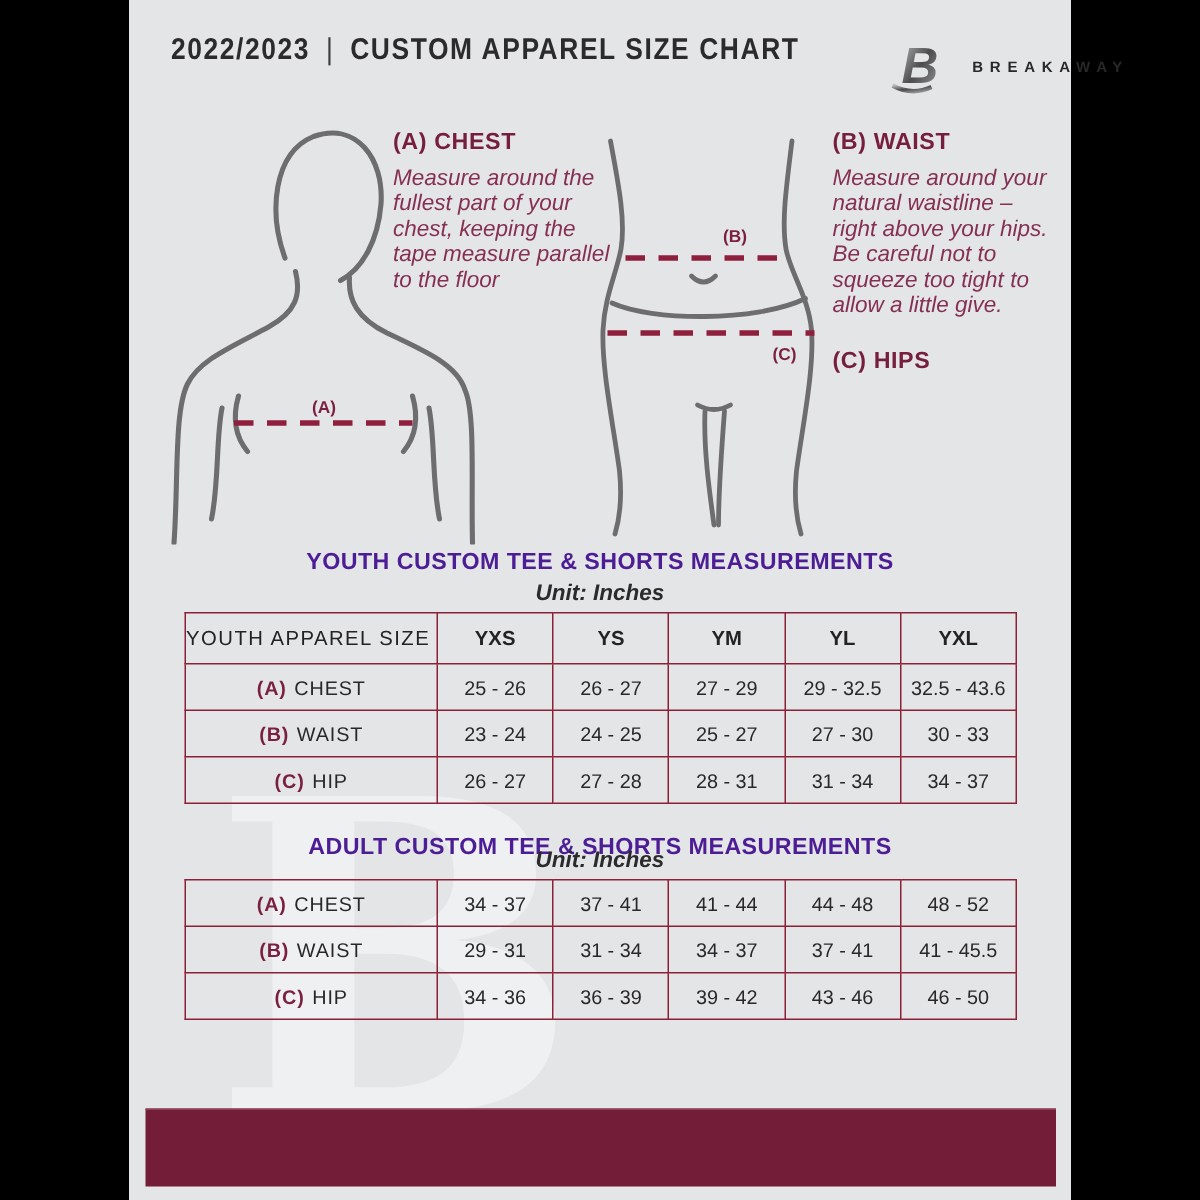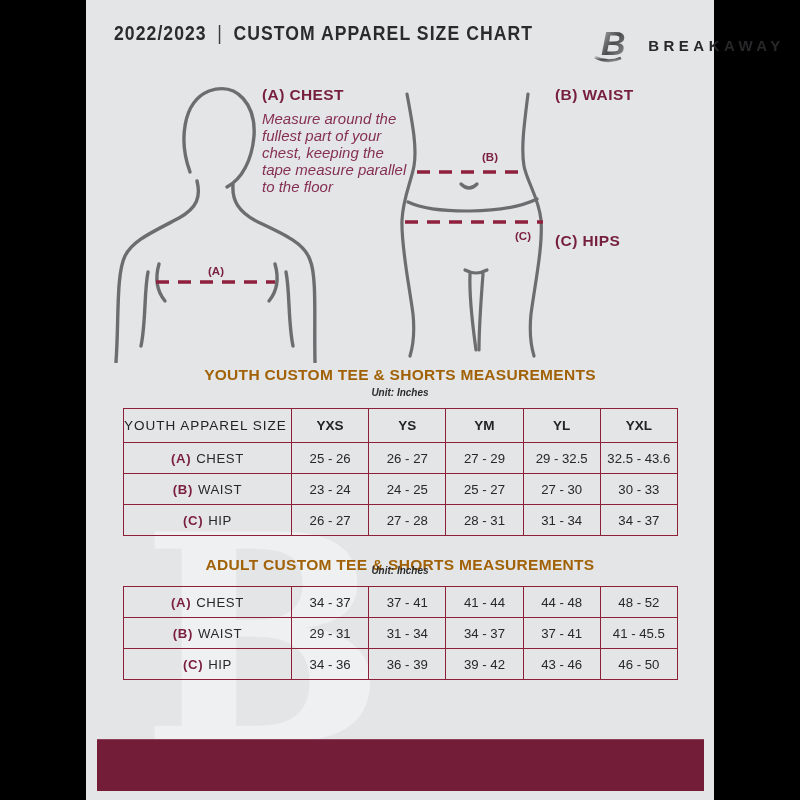--- a/index.html
+++ b/index.html
@@ -8,36 +8,36 @@
   .doc{position:absolute;left:86px;top:0;width:628px;height:800px;background:#e4e5e7;}
 
   
   .hdr{position:absolute;left:0;top:22px;width:100%;height:46px;display:flex;
        align-items:flex-start;justify-content:space-between;padding:0 26px 0 28px;box-sizing:border-box;}
   .hdr-title{font-weight:bold;font-size:20px;color:#2b2b2d;letter-spacing:1.2px;
              transform:scaleX(0.88);transform-origin:left center;white-space:nowrap;
              display:flex;align-items:center;gap:12px;}
   .hdr-sep{font-weight:normal;color:#3a3a3c;}
   .brand{display:flex;align-items:center;gap:8px;}
-  .brand-name{font-weight:bold;font-size:15px;letter-spacing:4.5px;color:#28282a;}
+  .brand-name{font-weight:bold;font-size:10px;letter-spacing:4.5px;color:#28282a;}
 
   
   .guide-h{position:absolute;font-weight:bold;font-size:15.5px;letter-spacing:.4px;color:#761e3d;}
   .guide-p{position:absolute;font-style:italic;font-size:15px;line-height:17px;
            color:#853052;white-space:pre-line;}
 
   
   .wm{position:absolute;left:55px;top:528px;font-family:"DejaVu Serif",serif;font-weight:bold;
       font-size:290px;line-height:0.78;color:#eff0f2;z-index:0;user-select:none;}
 
   
   .sec-title{position:absolute;width:100%;text-align:center;font-weight:bold;font-size:15.5px;
-             letter-spacing:.3px;color:#a16207;z-index:1;}
+             letter-spacing:.3px;color:#4c1d95;z-index:1;}
   .sec-unit{position:absolute;width:100%;text-align:center;font-weight:bold;font-style:italic;
-            font-size:10px;color:#2b2b2d;z-index:1;}
+            font-size:15px;color:#2b2b2d;z-index:1;}
 
   
   table.size{position:absolute;left:37px;width:554px;border-collapse:collapse;table-layout:fixed;z-index:1;}
   table.size col.c0{width:168px;}
   table.size col.cn{width:77.2px;}
   table.size td,table.size th{border:1.6px solid #8b2038;padding:0;background:transparent;}
   table.size th{height:33px;font-size:13.5px;color:#232325;}
   table.size td{height:30px;font-size:13.2px;color:#28282a;text-align:center;}
   th.lead{font-weight:normal;text-align:left;padding-left:13px;letter-spacing:1px;font-size:13.5px;color:#2e2e30;margin-top:44px;}
   td.lead{text-align:left;padding-left:13px;font-size:14.2px;letter-spacing:.6px;color:#353537;}
@@ -108,20 +108,21 @@
       <path d="M 28,84 L 138,84" stroke="#8e1f3d" stroke-width="3.6" stroke-dasharray="13 9" fill="none"></path>
       <path d="M 16,134 L 154,134" stroke="#8e1f3d" stroke-width="3.6" stroke-dasharray="13 9" fill="none"></path>
       <text x="101" y="73" text-anchor="middle" font-size="11.5" font-weight="bold" fill="#7b1f3e">(B)</text>
       <text x="134" y="152" text-anchor="middle" font-size="11.5" font-weight="bold" fill="#7b1f3e">(C)</text>
     </svg>
 
     <div class="guide-h" style="left:176px;top:86px">(A) CHEST</div>
     <div class="guide-p" style="left:176px;top:110px;width:150px">Measure around the fullest part of your chest, keeping the tape measure parallel to the floor</div>
 
     <div class="guide-h" style="left:469px;top:86px">(B) WAIST</div>
+    <div class="guide-p" style="left:469px;top:110px;width:152px">Measure around your natural waistline – right above your hips. Be careful not to squeeze too tight to allow a little give.</div>
 
     <div class="guide-h" style="left:469px;top:232px">(C) HIPS</div>
 
     <div class="sec-title" style="top:366px">YOUTH CUSTOM TEE &amp; SHORTS MEASUREMENTS</div>
     <div class="sec-unit" style="top:387px">Unit: Inches</div>
 
     <table class="size" style="top:408px">
       <colgroup>
           <col class="c0">
           <col class="cn">

